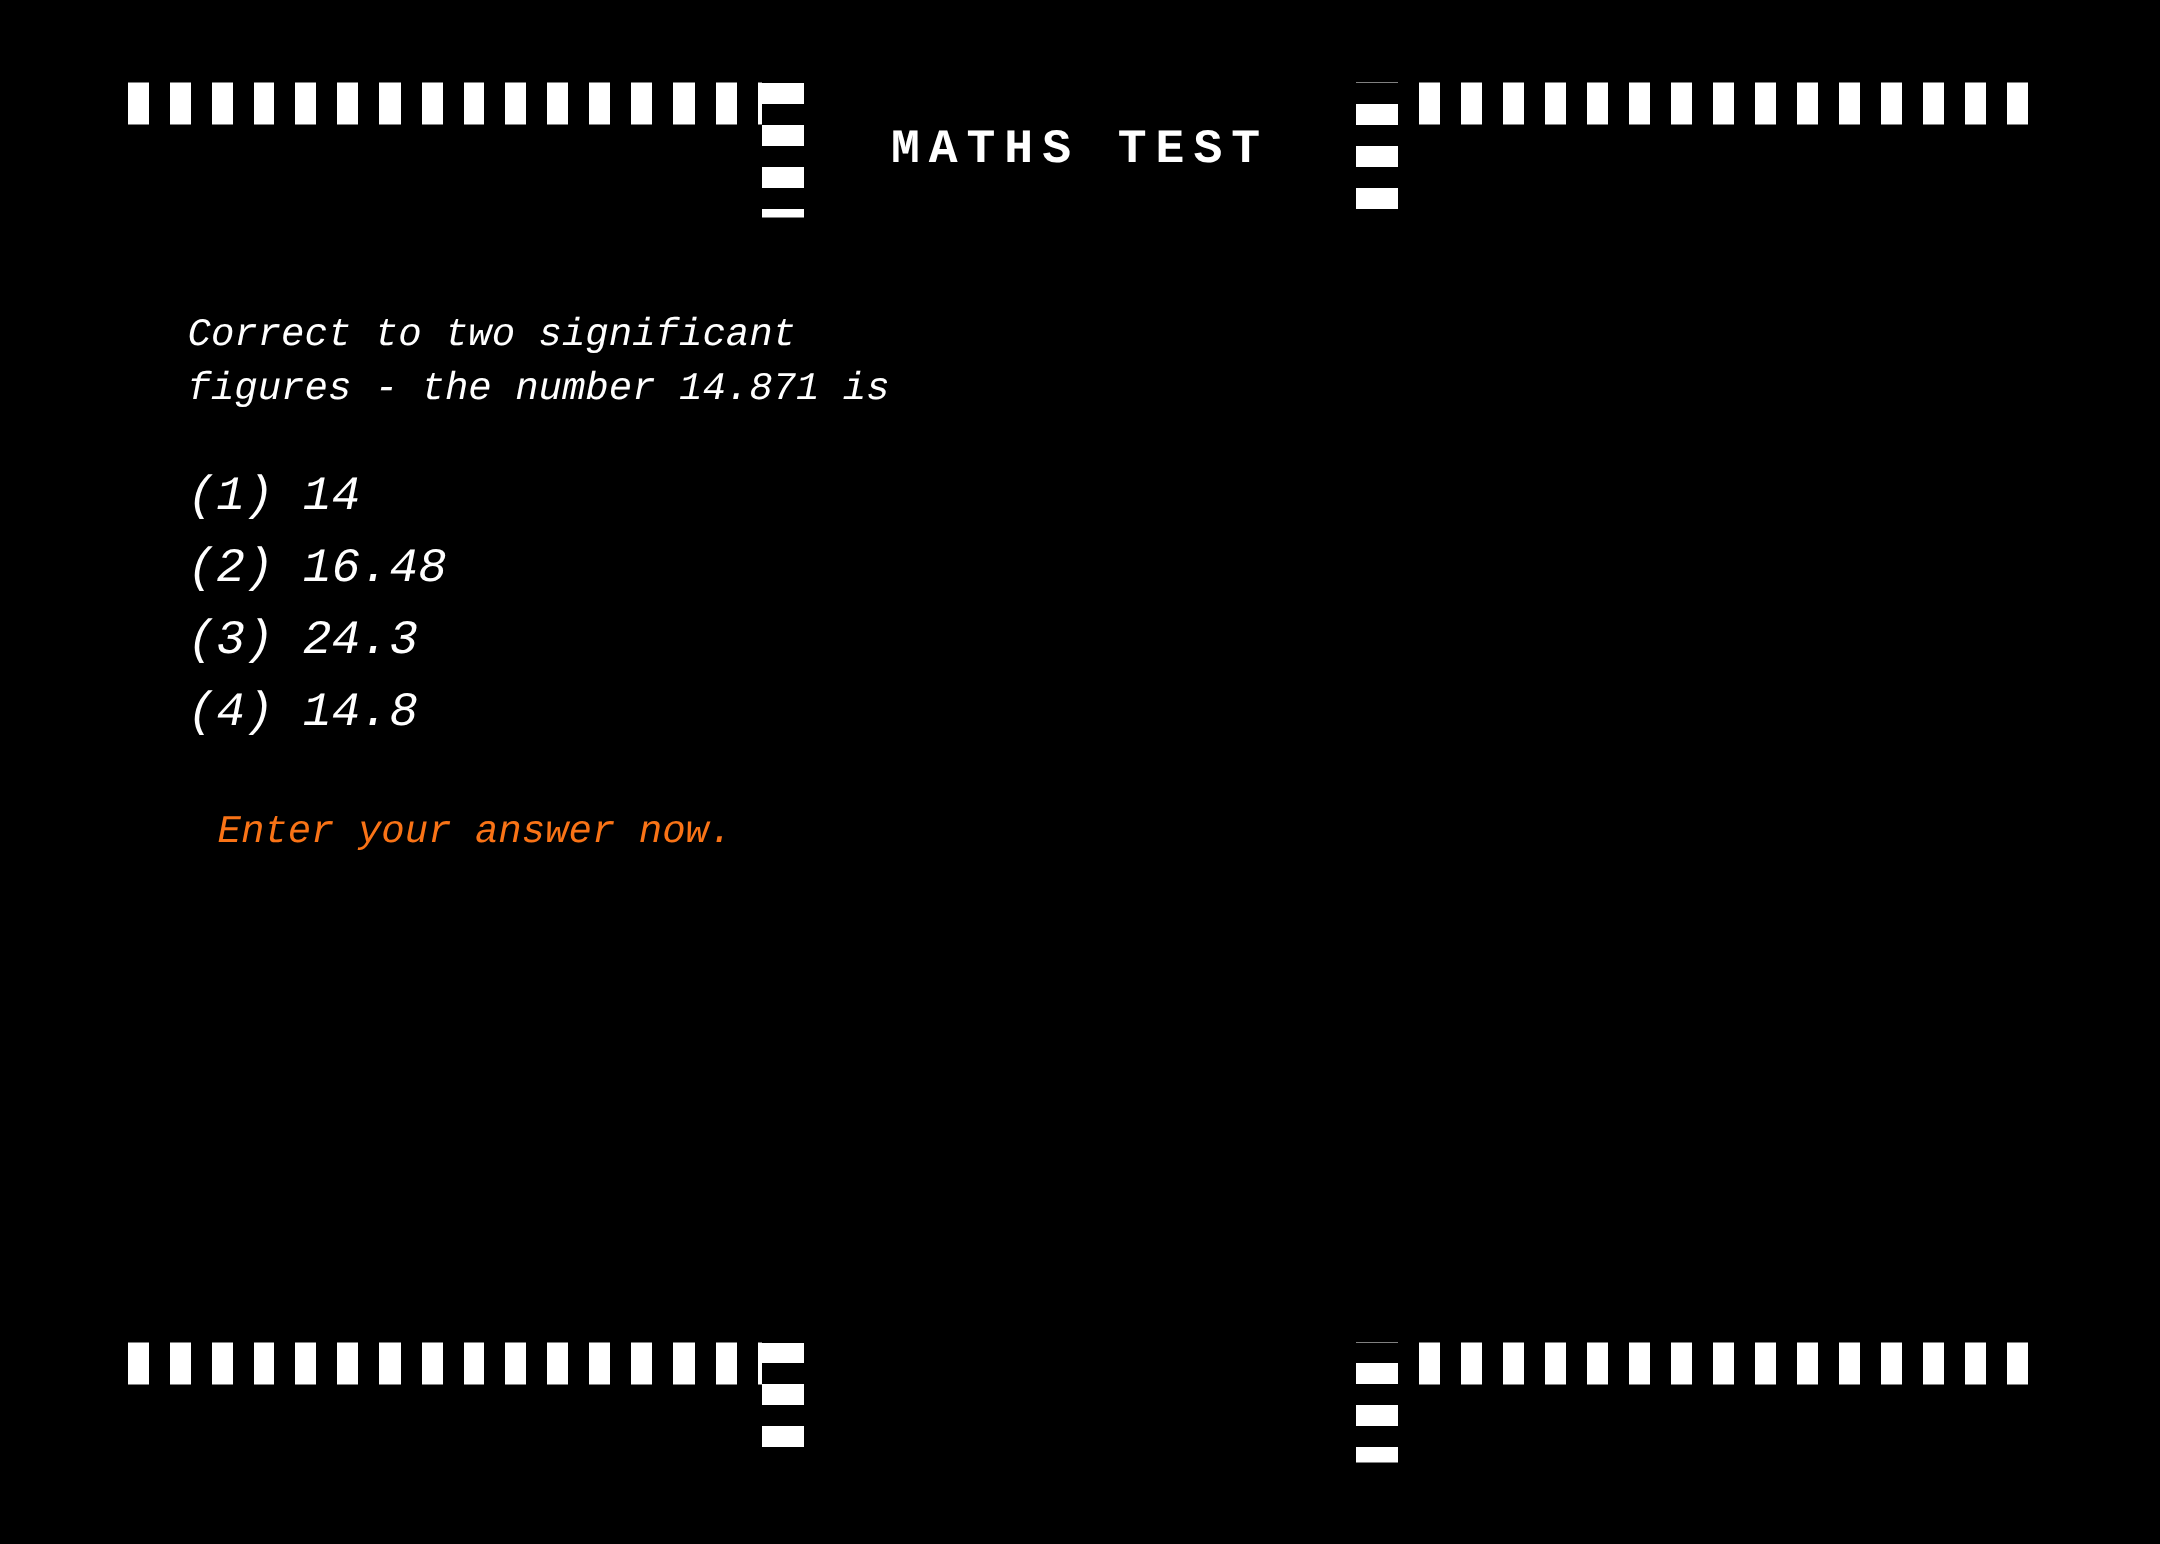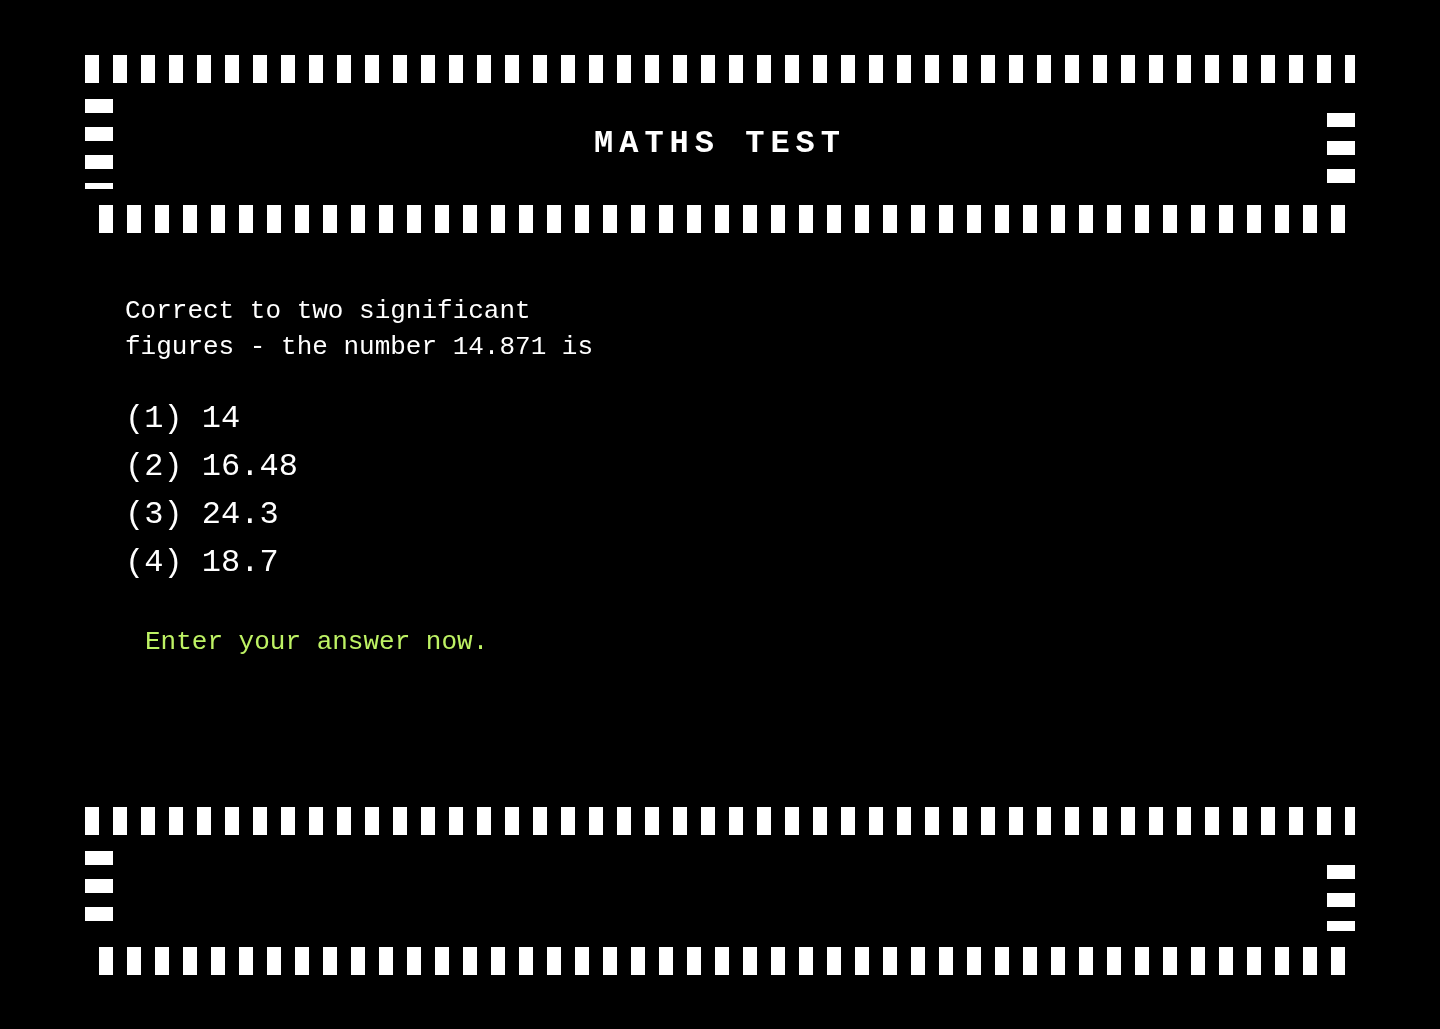--- a/index.html
+++ b/index.html
@@ -50,22 +50,20 @@
     .checker-bottom {
       background-image: repeating-linear-gradient(
         90deg,
         #000000 0px, #000000 14px,
         #ffffff 14px, #ffffff 28px
       );
     }
 
     .border-box {
       display: flex;
-      flex-direction: column;
-      gap: 16px;
     }
 
     .border-middle {
       display: flex;
       flex-direction: row;
       width: 100%;
     }
 
     .checker-left, .checker-right {
       width: 28px;
@@ -115,20 +113,21 @@
       text-transform: uppercase;
       font-family: 'Courier New', Courier, monospace;
     }
 
     
     .main-content {
       flex: 1;
       padding: 20px 40px;
       color: #ffffff;
       font-family: 'Courier New', Courier, monospace;
+      font-style: italic;
     }
 
     .question-text {
       font-size: 26px;
       line-height: 1.4;
       margin-bottom: 30px;
       color: #ffffff;
     }
 
     .options-list {
@@ -137,21 +136,21 @@
     }
 
     .options-list li {
       font-size: 32px;
       line-height: 1.5;
       color: #ffffff;
     }
 
     .prompt-text {
       font-size: 26px;
-      color: #bef264;
+      color: #f97316;
       margin-left: 20px;
     }
 
     
     .answer-box {
       margin-top: auto;
     }
 
     .answer-box .inner-content {
       min-height: 80px;
@@ -198,21 +197,21 @@
       <li>
         <span>(1) </span><span>14</span>
       </li>
       <li>
         <span>(2) </span><span>16.48</span>
       </li>
       <li>
         <span>(3) </span><span>24.3</span>
       </li>
       <li>
-        <span>(4) </span><span>18.7</span>
+        <span>(4) </span><span>14.8</span>
       </li>
     </ul>
 
     <div class="prompt-text">Enter your answer now.</div>
 
   </div>
 
   <div class="border-box answer-box">
     <div class="checker-top"></div>
     <div class="border-middle">

